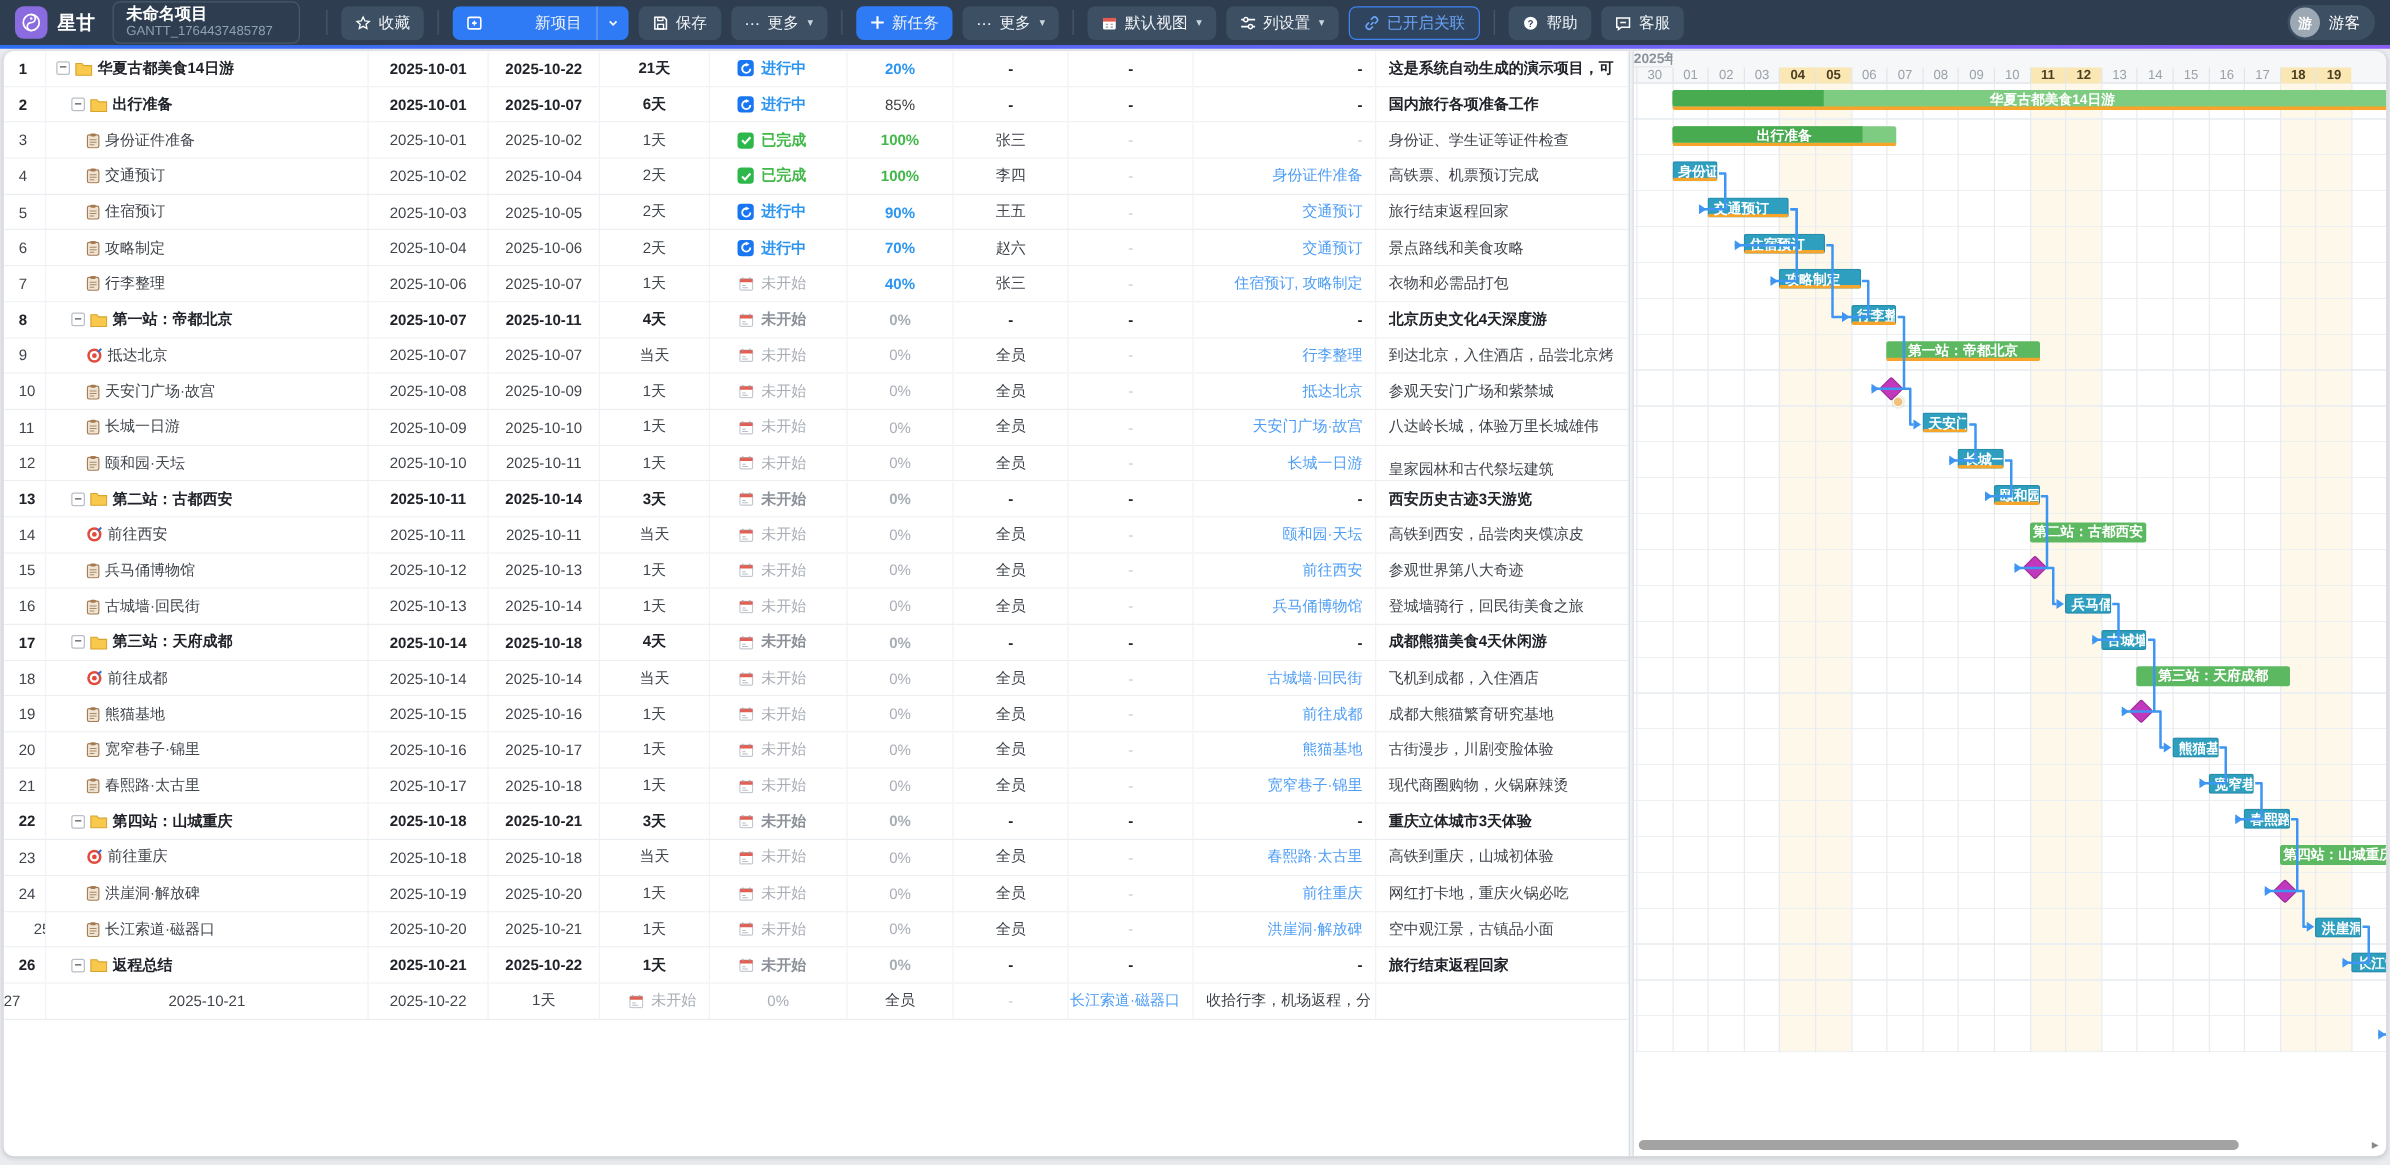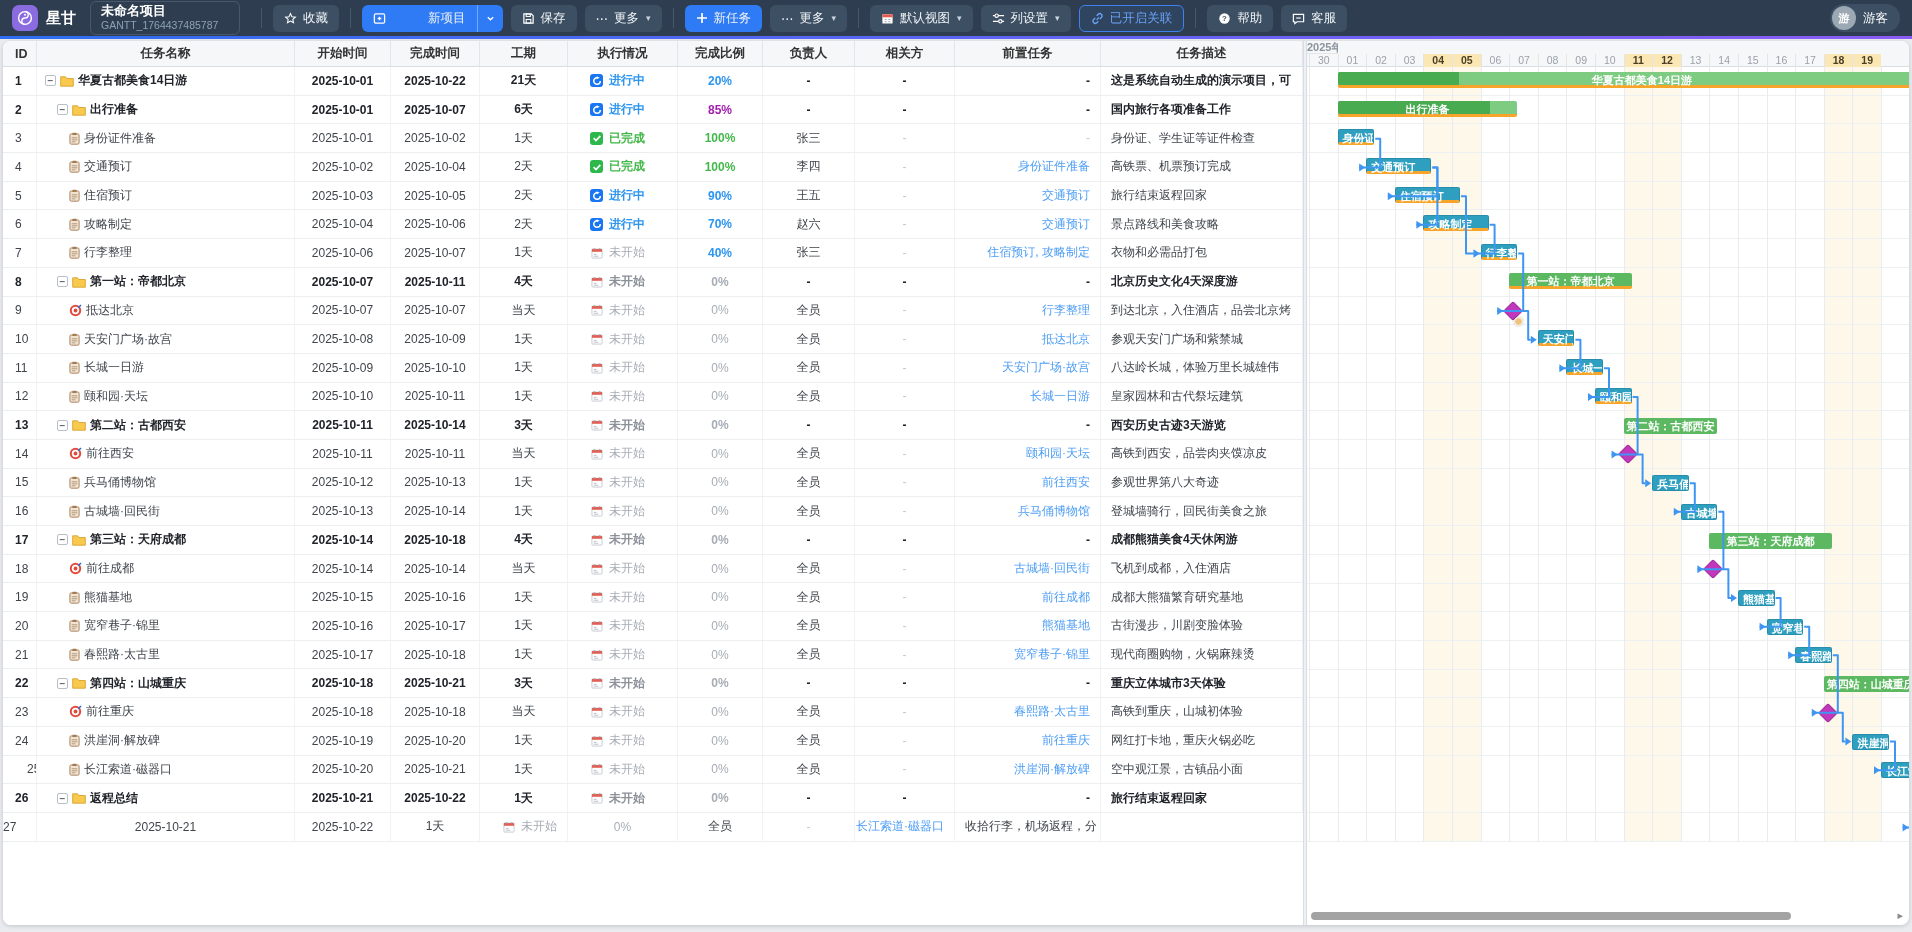--- a/index.html
+++ b/index.html
@@ -227,33 +227,20 @@
   <div class="spacer"></div>
   <div class="user-chip">
     <span class="avatar">游</span>
     <span class="user-name">游客</span>
   </div>
 </div>
 <div id="accent-line"></div>
 
 <div id="panel">
   <div id="table">
-    <div id="thead" class="tgrid">
-        <div class="hcell left">ID</div>
-        <div class="hcell">任务名称</div>
-        <div class="hcell">开始时间</div>
-        <div class="hcell">完成时间</div>
-        <div class="hcell">工期</div>
-        <div class="hcell">执行情况</div>
-        <div class="hcell">完成比例</div>
-        <div class="hcell">负责人</div>
-        <div class="hcell">相关方</div>
-        <div class="hcell">前置任务</div>
-        <div class="hcell">任务描述</div>
-      </div>
     <div id="tbody">
         <div class="trow tgrid bold">
           <div class="tcell left" style="padding-left: 12px;">1</div>
           <div class="tcell left c-name">
             <span style="width: 0px; flex: 0 0 auto;"></span>
             <span class="exp">−</span>
             <span class="icn">
               <svg width="14" height="12" viewBox="0 0 14 12">
                 <path d="M0.7 1.8h4.8l1.4 1.7h6.4v7.7H0.7z" fill="#f8c94d" stroke="#d8a32e" stroke-width="0.9"></path>
               </svg>
@@ -297,21 +284,21 @@
           <div class="tcell">6天</div>
           <div class="tcell left" style="padding-left: 22px;">
             <span class="sic" style="background: rgb(25, 118, 242);">
               <svg width="10" height="10" viewBox="0 0 12 12">
                 <path d="M9.9 6A3.9 3.9 0 1 1 6 2.1" fill="none" stroke="#fff" stroke-width="1.8"></path>
                 <path d="M5.6 0.2L9.2 2.1 5.6 4z" fill="#fff"></path>
               </svg>
             </span>
             <span style="color: rgb(43, 149, 240); font-weight: 700;">进行中</span>
           </div>
-          <div class="tcell" style="font-weight: 700; color: #a21caf;">85%</div>
+          <div class="tcell" style="font-weight: 400; color: #404040;">85%</div>
           <div class="tcell dash">-</div>
           <div class="tcell dash">-</div>
           <div class="tcell right dash">-</div>
           <div class="tcell left" style="padding-left: 10px;">
             <span class="desc-txt">国内旅行各项准备工作</span>
           </div>
         </div>
         <div class="trow tgrid">
           <div class="tcell left" style="padding-left: 12px;">3</div>
           <div class="tcell left c-name">
@@ -657,21 +644,21 @@
               </svg>
             </span>
             <span style="color: rgb(167, 173, 181);">未开始</span>
           </div>
           <div class="tcell" style="font-weight: 400; color: rgb(167, 173, 181);">0%</div>
           <div class="tcell">全员</div>
           <div class="tcell dash">-</div>
           <div class="tcell right">
             <span class="pred-link">长城一日游</span>
           </div>
-          <div class="tcell left" style="padding-left: 10px;">
+          <div class="tcell left" style="padding-left: 10px; align-items: flex-end;">
             <span class="desc-txt">皇家园林和古代祭坛建筑</span>
           </div>
         </div>
         <div class="trow tgrid bold">
           <div class="tcell left" style="padding-left: 12px;">13</div>
           <div class="tcell left c-name">
             <span style="width: 12px; flex: 0 0 auto;"></span>
             <span class="exp">−</span>
             <span class="icn">
               <svg width="14" height="12" viewBox="0 0 14 12">

